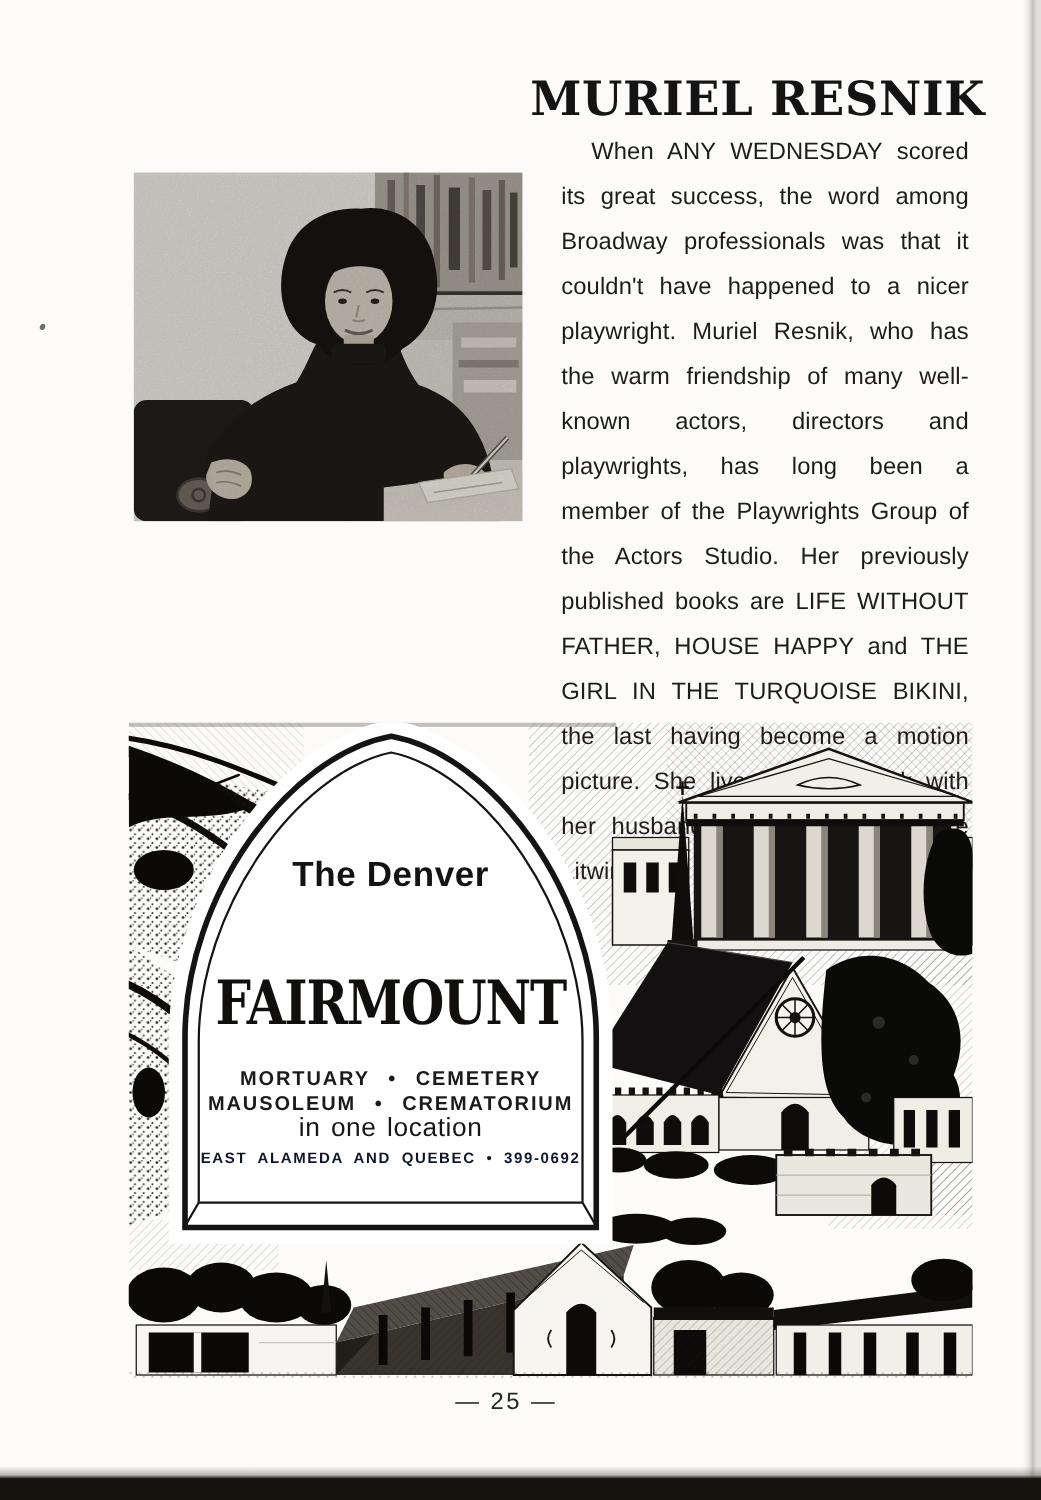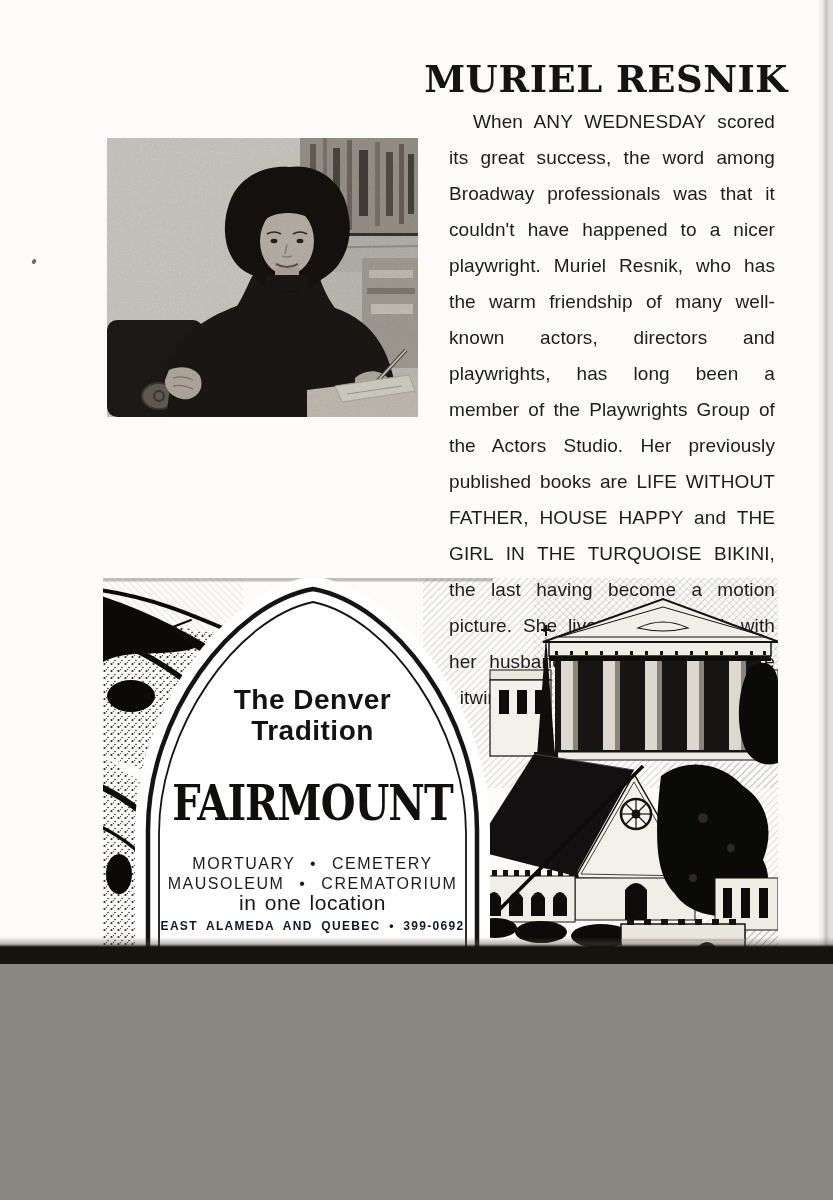--- a/index.html
+++ b/index.html
@@ -1,17 +1,17 @@
 <!DOCTYPE html>
 <html><head>
 <meta charset="utf-8">
 <style>
   html,body{margin:0;padding:0;background:#8a8782;}
   .page{
-    position:relative;width:833px;height:964px;margin:0 auto;
+    position:relative;width:833px;height:1200px;margin:0 auto;
     background:#fcfbf9;overflow:hidden;
     font-family:"Liberation Sans",sans-serif;color:#1a1a1a;
   }
   .headline{
     position:absolute;top:58px;right:45px;margin:0;
     font-family:"DejaVu Serif",serif;font-weight:bold;
     font-size:37px;line-height:1.1;letter-spacing:0.5px;color:#141414;
     transform:scaleY(1.02);transform-origin:top right;white-space:nowrap;
   }
   .bodytext{
@@ -25,21 +25,21 @@
   .ad-text{position:absolute;left:45px;top:0;width:329px;height:410px;text-align:center;}
   .ad-line{position:absolute;left:0;width:100%;text-align:center;white-space:nowrap;}
   .tagline{font-weight:bold;font-size:28px;color:#131313;letter-spacing:0.5px;}
   .tagline1{top:106px;}
   .tagline2{top:137px;}
   .brand{
     top:196px;font-family:"DejaVu Serif",serif;font-weight:bold;
     font-size:40px;letter-spacing:-1px;color:#100f0e;
     transform:scaleY(1.22);transform-origin:top center;
   }
-  .services{font-size:16px;font-weight:normal;letter-spacing:1.5px;word-spacing:9px;color:#1b1b1b;}
+  .services{font-size:16px;font-weight:bold;letter-spacing:1.5px;word-spacing:9px;color:#1b1b1b;}
   .services1{top:277px;}
   .services2{top:297px;}
   .location{top:313px;font-size:21px;color:#161616;letter-spacing:0.5px;word-spacing:2px;}
   .address{top:341px;font-size:12px;font-weight:bold;letter-spacing:1.3px;word-spacing:4px;color:#0f172a;}
   .pageno{
     position:absolute;left:0;top:1111px;width:810px;text-align:center;
     font-size:19px;letter-spacing:2px;color:#262626;
   }
   .edge-right{
     position:absolute;top:0;right:0;width:15px;height:100%;
@@ -350,21 +350,20 @@
         <path d="M45,404 L45,252 C45,138 128,26 210,11 C292,26 374,138 374,252 L374,404 Z" fill="none" stroke="#141414" stroke-width="4.5"></path>
         <path d="M56,384 L56,255 C56,150 134,40 210,24 C286,40 363,150 363,255 L363,384" fill="none" stroke="#141414" stroke-width="1.8"></path>
         <line x1="56" y1="384" x2="363" y2="384" stroke="#141414" stroke-width="1.8"></line>
         <line x1="45" y1="403" x2="56" y2="384" stroke="#141414" stroke-width="1.8"></line>
         <line x1="374" y1="403" x2="363" y2="384" stroke="#141414" stroke-width="1.8"></line>
       </g>
     </svg>
 
     <div class="ad-text">
       <div class="ad-line tagline tagline1">The Denver</div>
-      <div class="ad-line tagline tagline2">Tradition</div>
       <div class="ad-line brand">FAIRMOUNT</div>
       <div class="ad-line services services1">MORTUARY • CEMETERY</div>
       <div class="ad-line services services2">MAUSOLEUM • CREMATORIUM</div>
       <div class="ad-line location">in one location</div>
       <div class="ad-line address">EAST ALAMEDA AND QUEBEC • 399-0692</div>
     </div>
   </div>
 
   <div class="pageno">— 25 —</div>
 

